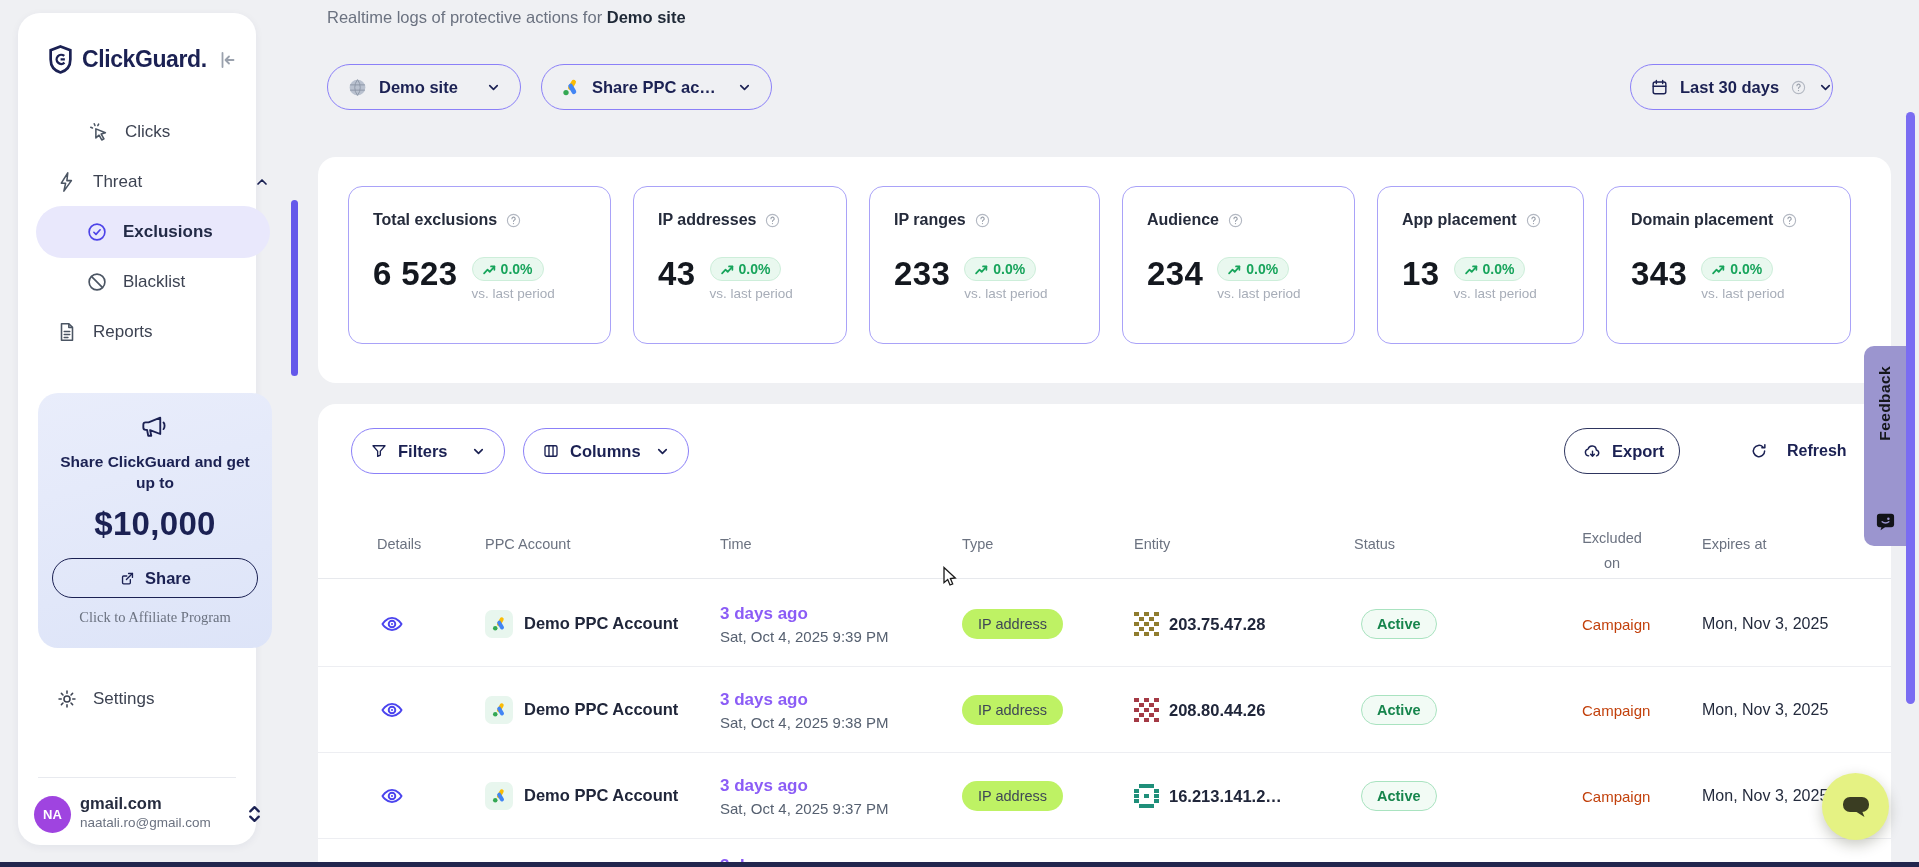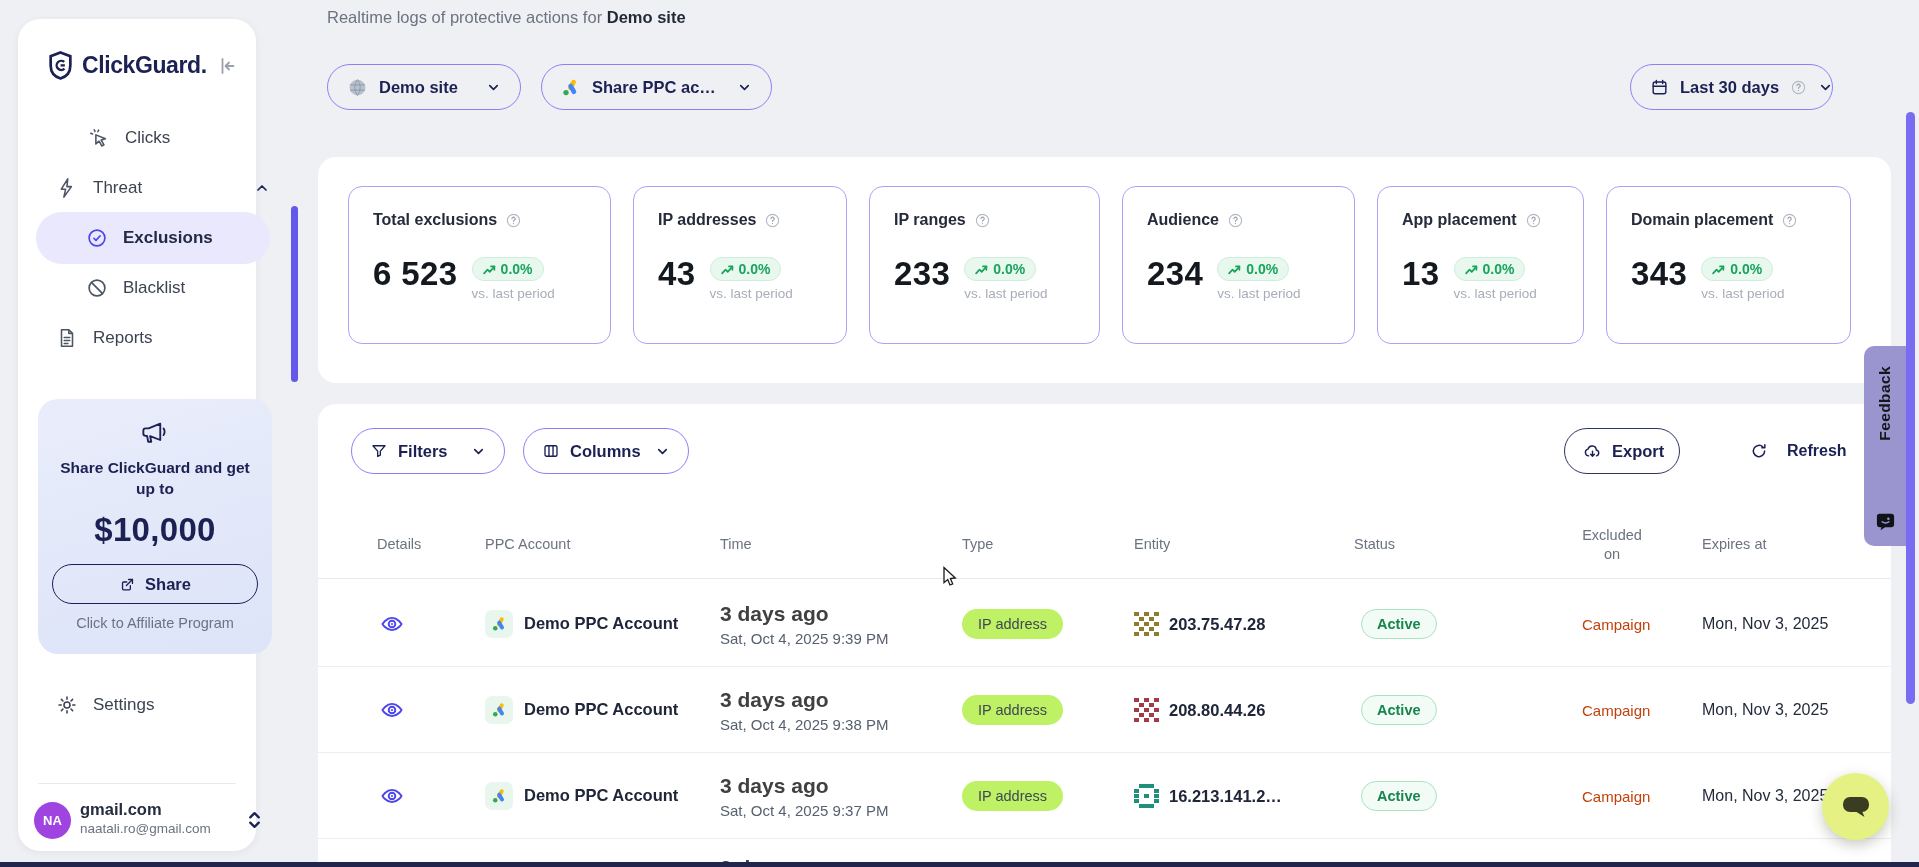--- a/index.html
+++ b/index.html
@@ -1,29 +1,29 @@
 <!DOCTYPE html>
 <html><head>
 <meta charset="utf-8">
 <style>
   html,body{margin:0;padding:0;background:#e9ebee;font-family:"Liberation Sans",sans-serif;}
   #screen{position:relative;width:1919px;height:867px;overflow:hidden;background:#eff0f3;}
   svg{display:block;}
   
-  .sidebar{position:absolute;left:18px;top:13px;width:238px;height:832px;background:#fff;border-radius:22px;box-shadow:0 2px 8px rgba(25,30,80,.06);margin-top:6px;}
+  .sidebar{position:absolute;left:18px;top:13px;width:238px;height:832px;background:#fff;border-radius:22px;box-shadow:0 2px 8px rgba(25,30,80,.06);}
   .logo-row{position:absolute;left:30px;top:32px;right:18px;display:flex;align-items:center;}
   .brand-text{font-size:23px;font-weight:800;color:#1b2153;letter-spacing:-.4px;margin-left:9px;flex:1;}
   .nav-item{position:absolute;display:flex;align-items:center;gap:15px;color:#3d4352;font-size:17px;font-weight:500;height:44px;cursor:pointer;}
   .nav-item .lbl{white-space:nowrap;}
   .nav-pill{position:absolute;left:18px;width:234px;height:52px;background:#e9e8fc;border-radius:26px;}
   .promo{position:absolute;left:20px;top:380px;width:234px;height:255px;border-radius:20px;background:linear-gradient(165deg,#e9edfb 0%,#dde4f8 100%);text-align:center;color:#1b2153;}
   .promo-line{font-size:15.5px;font-weight:600;line-height:21px;margin:10px 18px 0;}
   .promo-amount{font-size:33px;font-weight:800;margin-top:12px;letter-spacing:.3px;}
   .share-btn{margin:15px auto 0;width:204px;height:38px;border:1.6px solid #1b2153;border-radius:999px;display:flex;align-items:center;justify-content:center;gap:9px;font-size:16.5px;font-weight:600;color:#1b2153;background:transparent;cursor:pointer;}
-  .affiliate{font-size:14.5px;color:#6b7280;margin-top:11px;}
+  .affiliate{font-size:14.5px;color:#6b7280;margin-top:11px;font-family:Liberation Serif, serif;}
   .side-divider{position:absolute;left:20px;right:20px;top:764px;height:1px;background:#e8eaef;}
   .avatar{position:absolute;left:16px;top:783px;width:37px;height:37px;border-radius:50%;background:#9f44e0;color:#fff;font-size:13px;font-weight:600;display:flex;align-items:center;justify-content:center;}
   .user-name{position:absolute;left:62px;top:781px;font-size:16.5px;font-weight:700;color:#262c3f;}
   .user-email{position:absolute;left:62px;top:802px;font-size:13.5px;color:#6b7280;}
   .sb-thumb{position:absolute;left:273px;top:187px;width:7px;height:176px;border-radius:4px;background:#6458ea;}
   
   .subtitle{position:absolute;left:327px;top:8px;font-size:16.5px;color:#6b7280;}
   .subtitle b{color:#1f2937;font-weight:700;}
   .pill{position:absolute;height:46px;border:1.4px solid #8b80f8;border-radius:23px;display:flex;align-items:center;gap:11px;padding:0 19px;color:#1b2153;font-size:16.5px;font-weight:600;box-sizing:border-box;background:transparent;cursor:pointer;white-space:nowrap;}
   
@@ -42,21 +42,21 @@
   .table-panel{position:absolute;left:318px;top:404px;width:1573px;height:463px;background:#fff;border-radius:18px 18px 0 0;}
   .tool-pill{position:absolute;top:24px;height:46px;border:1.4px solid #8b80f8;border-radius:23px;display:flex;align-items:center;gap:10px;padding:0 18px;box-sizing:border-box;color:#1b2153;font-size:16.5px;font-weight:700;cursor:pointer;white-space:nowrap;}
   .export-pill{border:1.4px solid #2e355f;}
   .refresh-btn{position:absolute;top:24px;height:46px;display:flex;align-items:center;gap:19px;color:#1b2153;font-size:16px;font-weight:600;cursor:pointer;}
   .thead span{position:absolute;font-size:14.5px;color:#6b7280;}
   .header-divider{position:absolute;left:0;right:0;top:174px;height:1px;background:#e7e9ed;}
   .trow{position:absolute;left:0;width:100%;height:86px;border-bottom:1px solid #edeef2;box-sizing:border-box;}
   .cell{position:absolute;top:50%;transform:translateY(-50%);}
   .acct{display:flex;align-items:center;gap:11px;font-size:16.5px;font-weight:600;color:#20263a;white-space:nowrap;}
   .ads-chip{width:28px;height:28px;border-radius:7px;background:#e8f6ee;display:flex;align-items:center;justify-content:center;}
-  .t-rel{font-size:21px;font-weight:700;color:#404040;}
+  .t-rel{font-size:17px;font-weight:700;color:#8b5cf6;}
   .t-abs{font-size:15px;color:#566070;margin-top:4px;white-space:nowrap;}
   .type-pill{background:#bef264;border-radius:999px;padding:7px 16px;font-size:14.5px;color:#3f4756;white-space:nowrap;}
   .entity{display:flex;align-items:center;gap:10px;font-size:16.5px;font-weight:700;color:#20263a;white-space:nowrap;}
   .status-pill{border:1.2px solid #a9e3c0;background:#f2fbf5;color:#17854d;border-radius:999px;padding:6px 15px;font-size:14.5px;font-weight:600;}
   .excl{font-size:15px;color:#c2410c;}
   .expires{font-size:16px;color:#242b3d;white-space:nowrap;}
   
   .feedback-tab{position:absolute;left:1864px;top:346px;width:42px;height:200px;background:#9b95cf;border-radius:10px 0 0 10px;display:flex;flex-direction:column;align-items:center;justify-content:space-between;padding:20px 0 14px;box-sizing:border-box;cursor:pointer;}
   .feedback-text{writing-mode:vertical-rl;transform:rotate(180deg);font-size:15.5px;font-weight:600;color:#15171c;letter-spacing:.4px;}
   .page-thumb{position:absolute;left:1906px;top:112px;width:9px;height:592px;background:#7a6cf2;border-radius:5px;}
@@ -462,21 +462,21 @@
       <span>Refresh</span>
     </div>
 
     <div class="thead">
       <span style="left:59px;top:132px;">Details</span>
       <span style="left:167px;top:132px;">PPC Account</span>
       <span style="left:402px;top:132px;">Time</span>
       <span style="left:644px;top:132px;">Type</span>
       <span style="left:816px;top:132px;">Entity</span>
       <span style="left:1036px;top:132px;">Status</span>
-      <span style="left:1258px;top:122px;width:72px;text-align:center;line-height:19px;">Excluded on</span>
+      <span style="left:1258px;top:122px;width:72px;text-align:center;line-height:25px;">Excluded on</span>
       <span style="left:1384px;top:132px;">Expires at</span>
     </div>
     <div class="header-divider"></div>
 
     <div class="trow" style="top:177px;">
       <span class="cell" style="left:62px;">
         <svg width="24" height="24" viewBox="0 0 24 24" fill="none" stroke="#4a43ee" stroke-width="1.9">
             <path d="M2.5 12S6 5.9 12 5.9 21.5 12 21.5 12 18 18.1 12 18.1 2.5 12 2.5 12z"></path>
             <circle cx="12" cy="12" r="3.3"></circle>
             <circle cx="12" cy="12" r="1" fill="#4a43ee" stroke="none"></circle>

